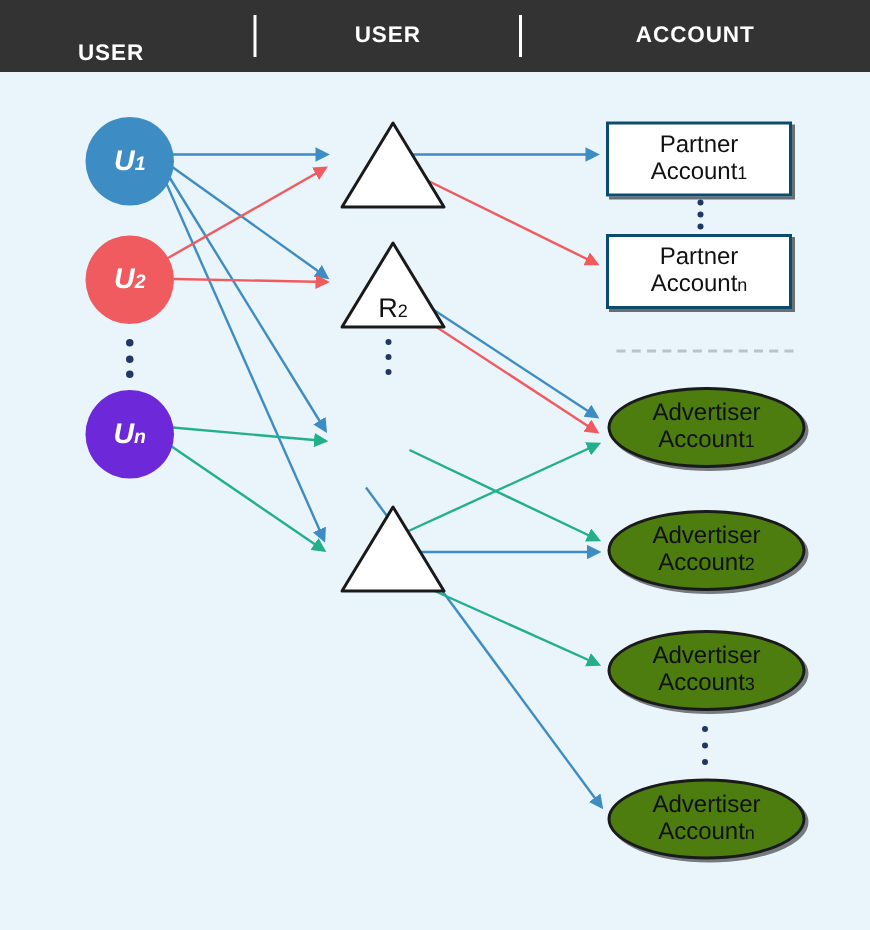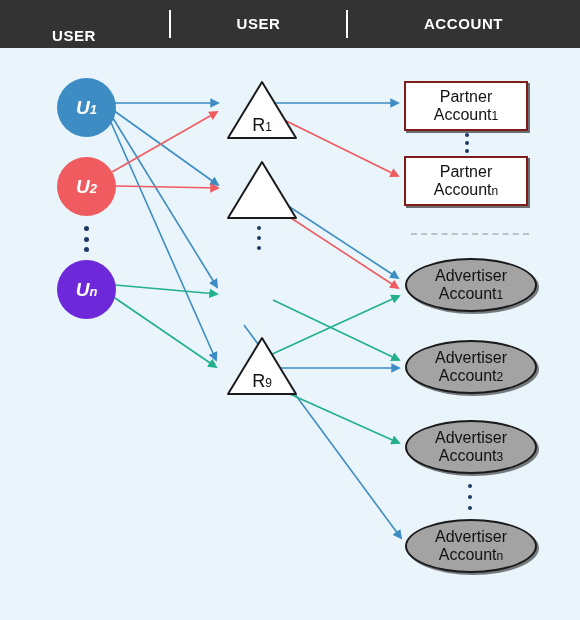--- a/index.html
+++ b/index.html
@@ -88,33 +88,33 @@
     width: 74px;
     text-align: center;
     font-size: 18px;
     color: #111111;
     font-family: "Liberation Sans", sans-serif;
   }
   .role-tri .tri-label .sub { font-size: 12px; }
 
   .acct-rect {
     background: #ffffff;
-    border: 2px solid #7f1d1d;
+    border: 2px solid #0c4a6e;
     box-shadow: 2px 2px 0 rgba(0,0,0,0.55);
     display: flex;
     flex-direction: column;
     align-items: center;
     justify-content: center;
     line-height: 1.12;
     font-size: 16px;
     color: #111111;
     font-family: "Liberation Sans", sans-serif;
   }
   .acct-ellipse {
-    background: #a3a3a3;
+    background: #4d7c0f;
     border: 2px solid #1a1a1a;
     border-radius: 50%;
     box-shadow: 2px 2px 0 rgba(0,0,0,0.5);
     display: flex;
     flex-direction: column;
     align-items: center;
     justify-content: center;
     line-height: 1.12;
     font-size: 16px;
     color: #111111;
@@ -208,35 +208,34 @@
   <div class="vdots" id="dots-users" style="left:84px; top:226px; width:5px; height:26px;">
     <i style="background: rgb(31, 56, 100);"></i>
       <i style="background: rgb(31, 56, 100);"></i>
       <i style="background: rgb(31, 56, 100);"></i>
   </div>
 
   <div class="node role-tri" id="node-r1" style="left:225px; top:78px;">
     <svg width="74" height="64" viewBox="0 0 74 64">
       <polygon points="37,4 71,60 3,60" fill="#ffffff" stroke="#1a1a1a" stroke-width="2" stroke-linejoin="round" style="filter:none"></polygon>
     </svg>
-    <div class="tri-label"><span>R</span><span class="sub">1</span></div>
   </div>
 
   <div class="node role-tri" id="node-r2" style="left:225px; top:158px;">
     <svg width="74" height="64" viewBox="0 0 74 64">
       <polygon points="37,4 71,60 3,60" fill="#ffffff" stroke="#1a1a1a" stroke-width="2" stroke-linejoin="round"></polygon>
     </svg>
+    <div class="tri-label"><span>R</span><span class="sub">2</span></div>
   </div>
 
 
   <div class="node role-tri" id="node-r9" style="left:225px; top:334px;">
     <svg width="74" height="64" viewBox="0 0 74 64">
       <polygon points="37,4 71,60 3,60" fill="#ffffff" stroke="#1a1a1a" stroke-width="2" stroke-linejoin="round"></polygon>
     </svg>
-    <div class="tri-label"><span>R</span><span class="sub">9</span></div>
   </div>
 
   <div class="vdots small" id="dots-roles" style="left:256px; top:226px; width:5px; height:24px;">
     <i style="background: rgb(31, 56, 100);"></i>
       <i style="background: rgb(31, 56, 100);"></i>
       <i style="background: rgb(31, 56, 100);"></i>
   </div>
 
   <div class="node acct-rect" id="node-p1" style="left:404px; top:81px; width:124px; height:50px;">
     <div>Partner</div>

